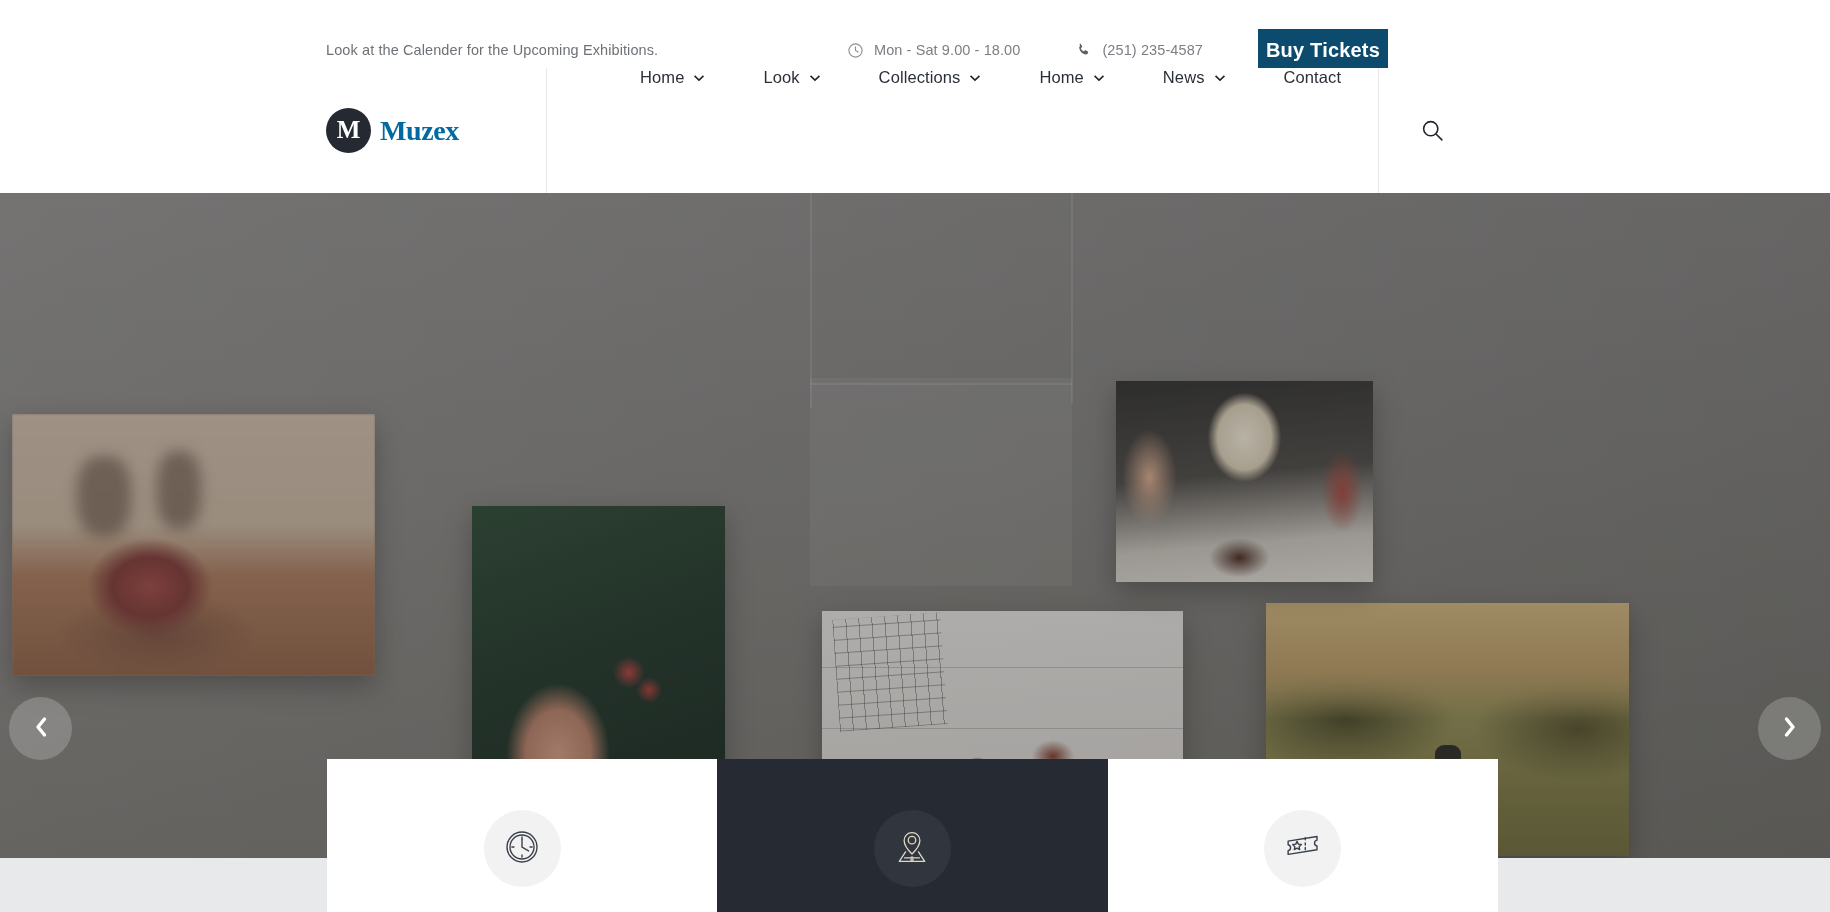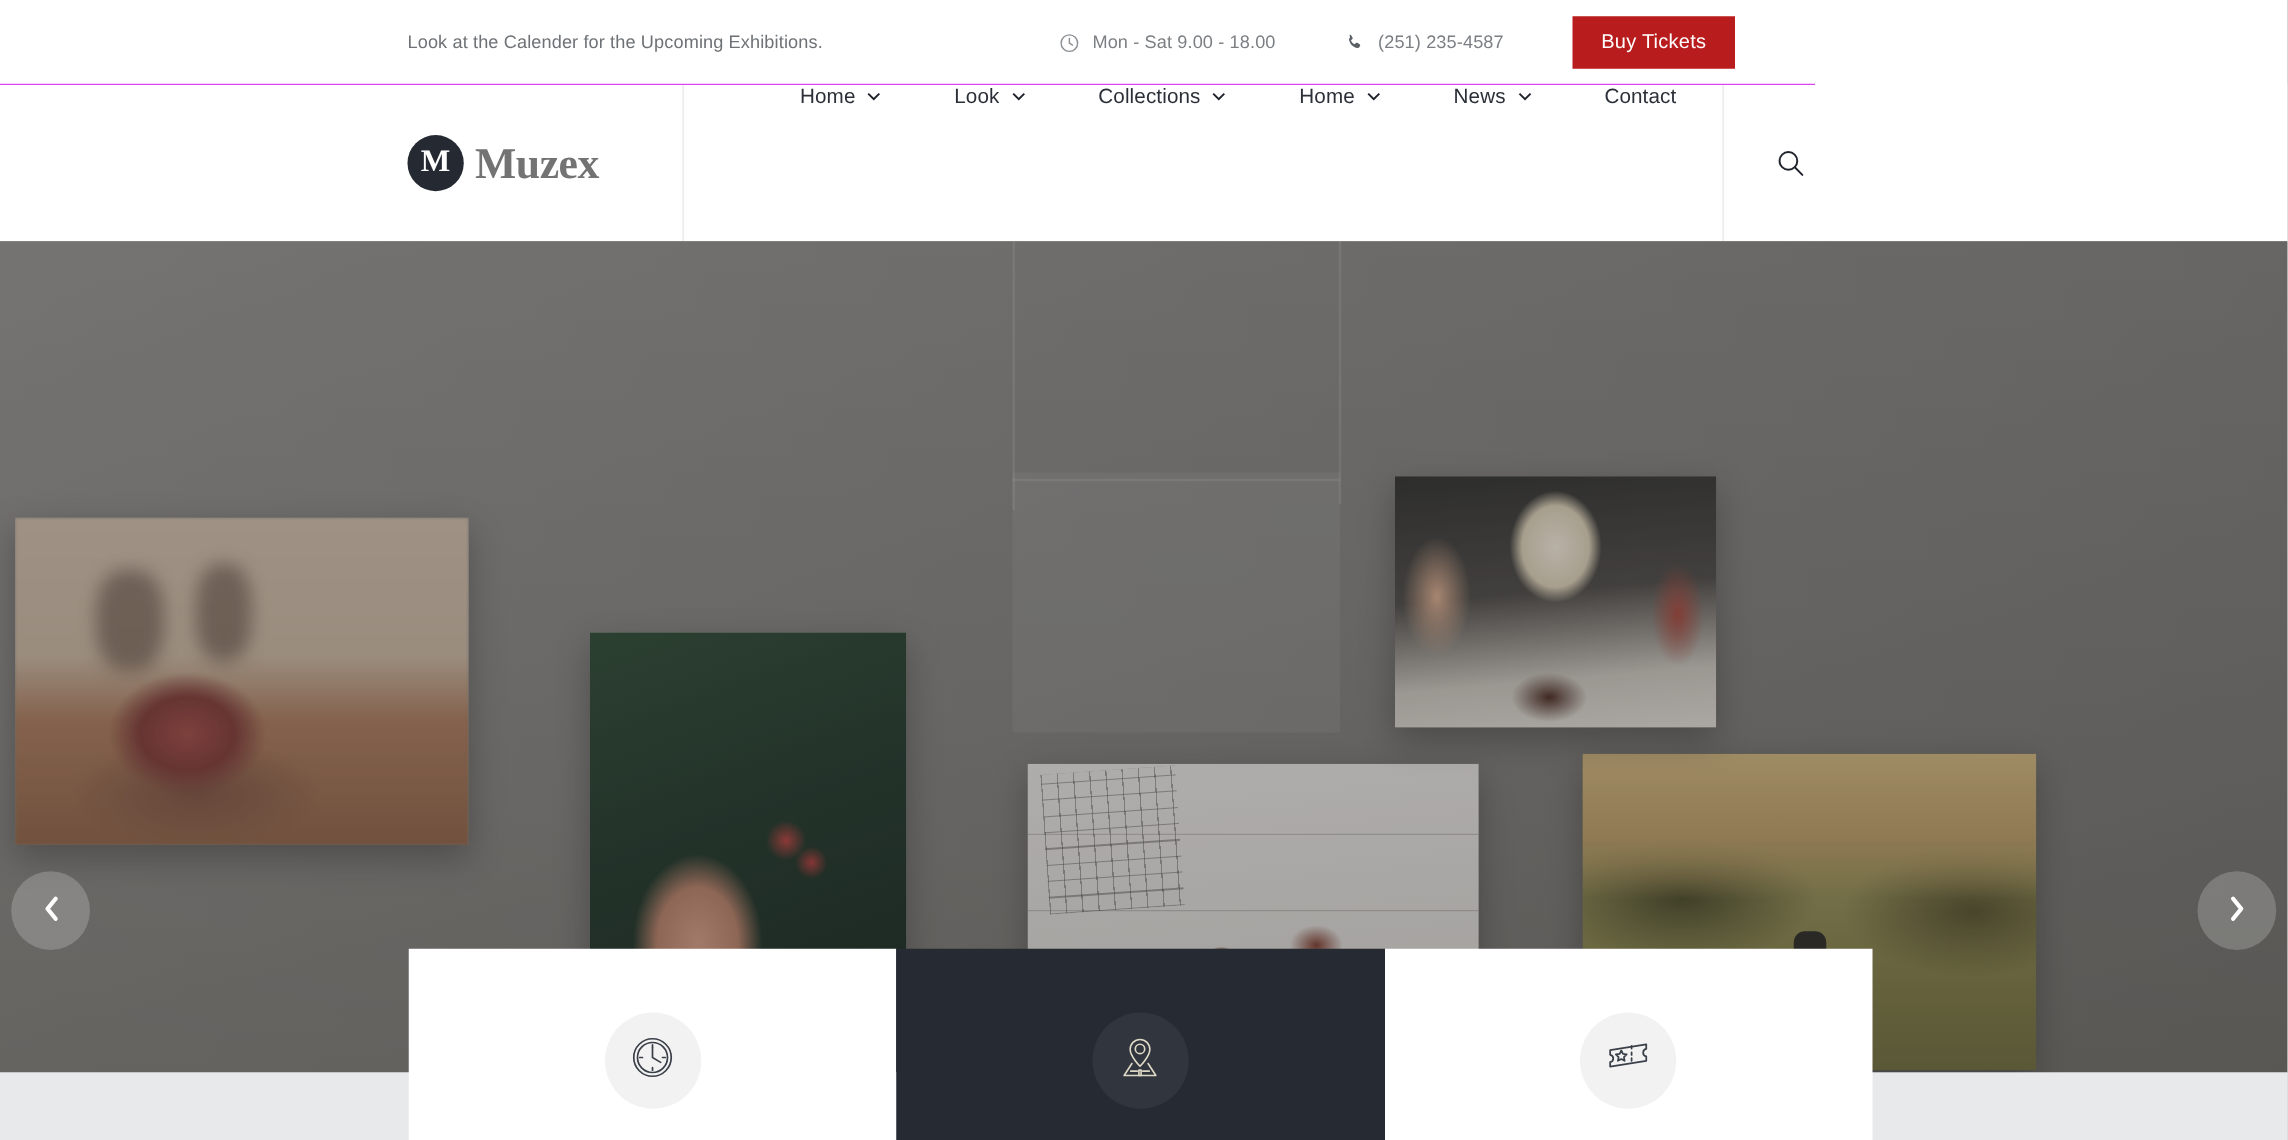--- a/index.html
+++ b/index.html
@@ -6,43 +6,43 @@
   * { margin:0; padding:0; box-sizing:border-box; }
   html, body {
     width:1830px; height:912px;
     font-family:"Liberation Sans", sans-serif;
     overflow:hidden; background:#fff;
   }
   .page { position:relative; width:1830px; height:912px; overflow:hidden; }
 
   
   .topbar{
-    position:absolute; left:0; top:0; width:1452px; height:68px;
-    background:#ffffff; border-bottom:1px solid #d946ef;
+    position:absolute; left:0; top:16px; width:1452px; height:68px;
+    background:#ffffff; border-bottom:7px solid #d946ef;
     display:flex; align-items:center;
   }
   .topbar-note{
     position:absolute; left:326px; top:0; height:68px;
     display:flex; align-items:center;
     font-size:14.5px; color:#6e7276; letter-spacing:.1px;
   }
   .topbar-right{
     position:absolute; right:0; top:0; height:68px;
     display:flex; align-items:center; gap:11px;
   }
   .tb-item{
     display:flex; align-items:center; gap:10px;
     font-size:14.5px; color:#7b7f83; letter-spacing:.1px;
     margin-right:44px; white-space:nowrap;
   }
   .tb-item svg{ display:block; }
   .buy-btn{
-    width:130px; height:42px; background:#b91c1c; color:#ffffff;
+    width:130px; height:42px; background:#0c4a6e; color:#ffffff;
     display:flex; align-items:center; justify-content:center;
-    font-size:16px; font-weight:400; letter-spacing:.2px;
+    font-size:20px; font-weight:700; letter-spacing:.2px;
     margin-right:64px; border:none; cursor:pointer;
     font-family:"Liberation Sans", sans-serif;
   }
 
   
   .header{
     position:absolute; left:0; top:68px; width:1830px; height:125px;
     background:#ffffff;
   }
   .hdr-divider{
@@ -56,21 +56,21 @@
     display:flex; align-items:center; gap:9px; cursor:pointer;
   }
   .logo-mark{
     width:45px; height:45px; border-radius:50%; background:#242932;
     display:flex; align-items:center; justify-content:center;
     color:#ffffff; font-family:"Liberation Serif", serif;
     font-weight:700; font-size:25px; line-height:1; padding-bottom:2px;
   }
   .logo-text{
     font-family:"Liberation Serif", serif; font-weight:700;
-    font-size:35px; color:#737373; letter-spacing:-.4px;
+    font-size:28px; color:#0369a1; letter-spacing:-.4px;
   }
 
   .nav{
     position:absolute; left:640px; top:0; height:125px;
     display:flex; align-items:flex-start; gap:1px;
   }
   .nav-item{
     display:flex; align-items:center; gap:9px;
     font-size:16.5px; color:#2b3038; letter-spacing:.1px;
     margin-right:57px; cursor:pointer; white-space:nowrap;

